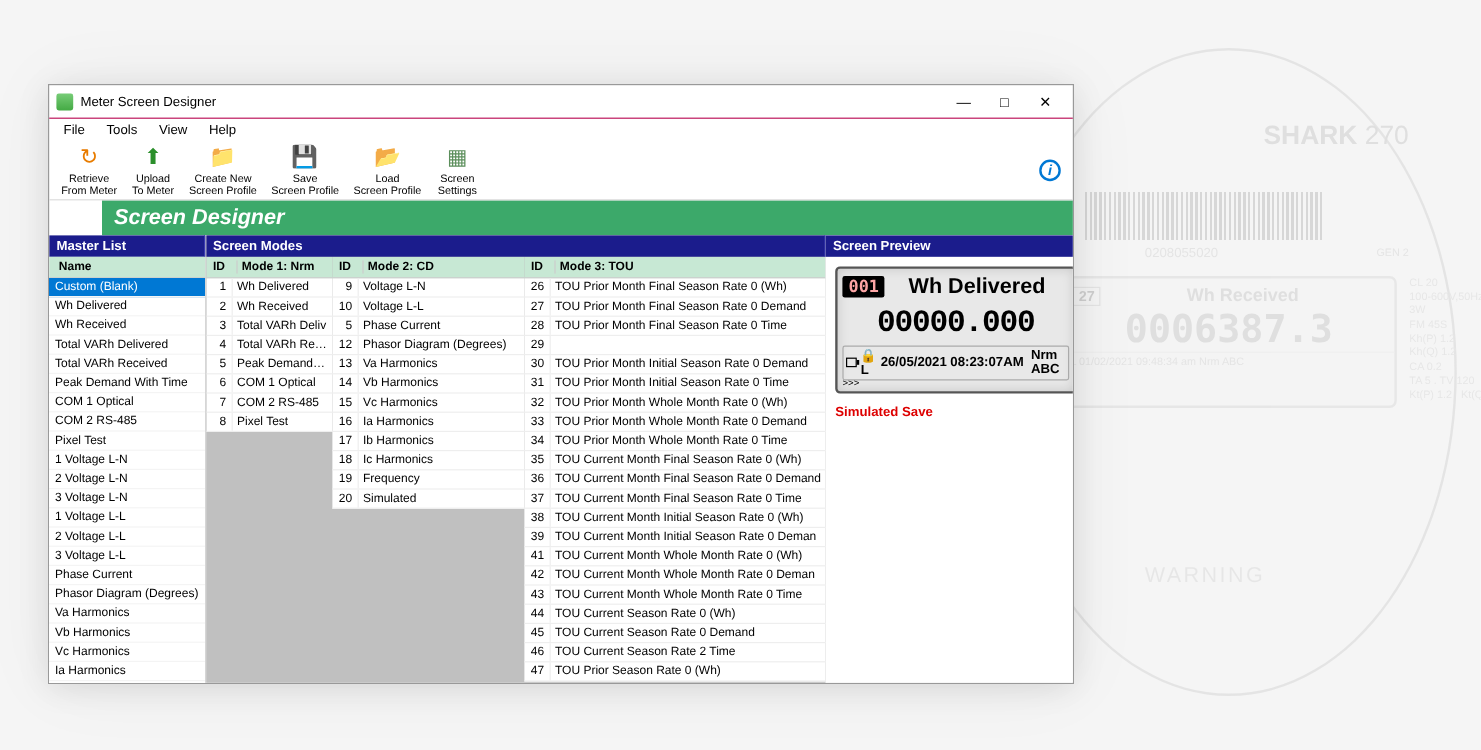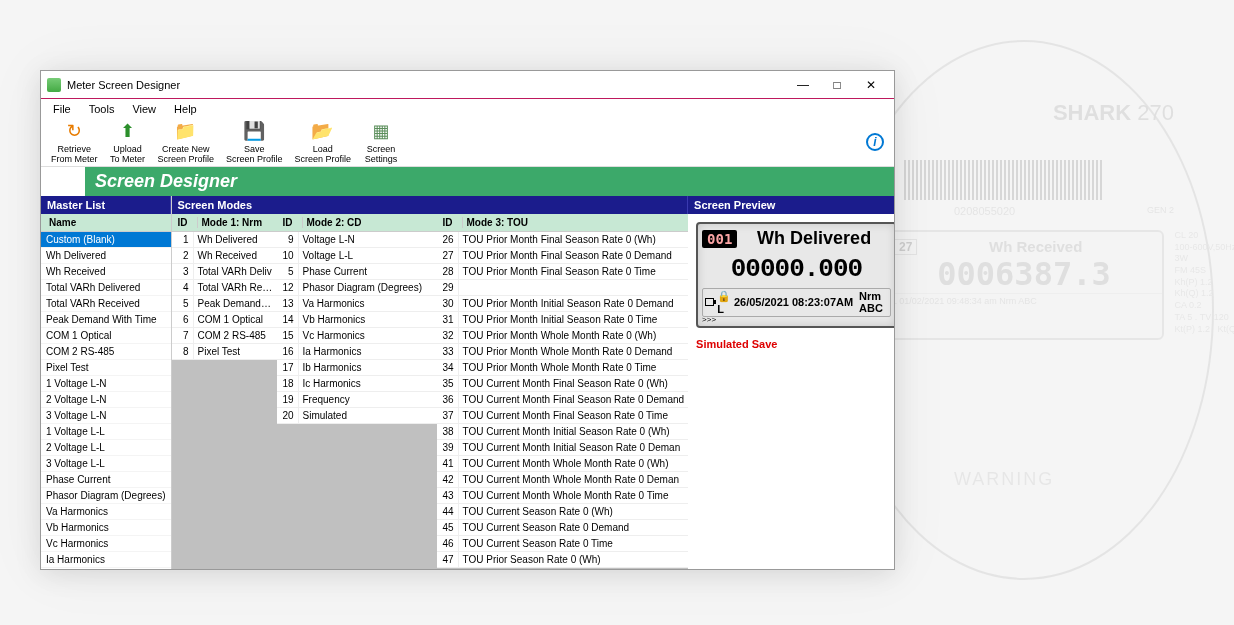--- a/index.html
+++ b/index.html
@@ -358,21 +358,21 @@
               <div class="mrow">
                 <span class="mid">44</span>
                 <span class="mname">TOU Current Season Rate 0 (Wh)</span>
               </div>
               <div class="mrow">
                 <span class="mid">45</span>
                 <span class="mname">TOU Current Season Rate 0 Demand</span>
               </div>
               <div class="mrow">
                 <span class="mid">46</span>
-                <span class="mname">TOU Current Season Rate 0 Time</span>
+                <span class="mname">TOU Current Season Rate 2 Time</span>
               </div>
               <div class="mrow">
                 <span class="mid">47</span>
                 <span class="mname">TOU Prior Season Rate 0 (Wh)</span>
               </div>
             </div>
         </div>
       </div>
     </div>
 

